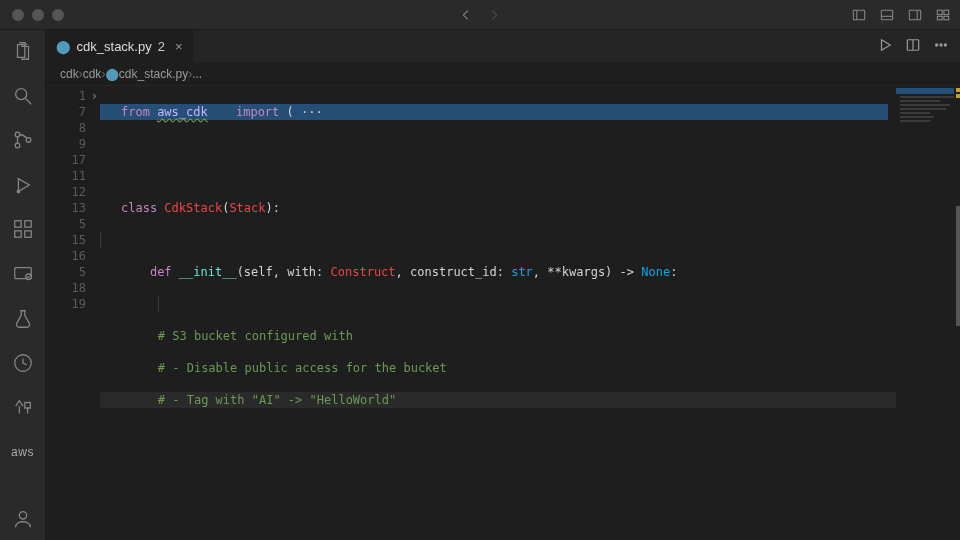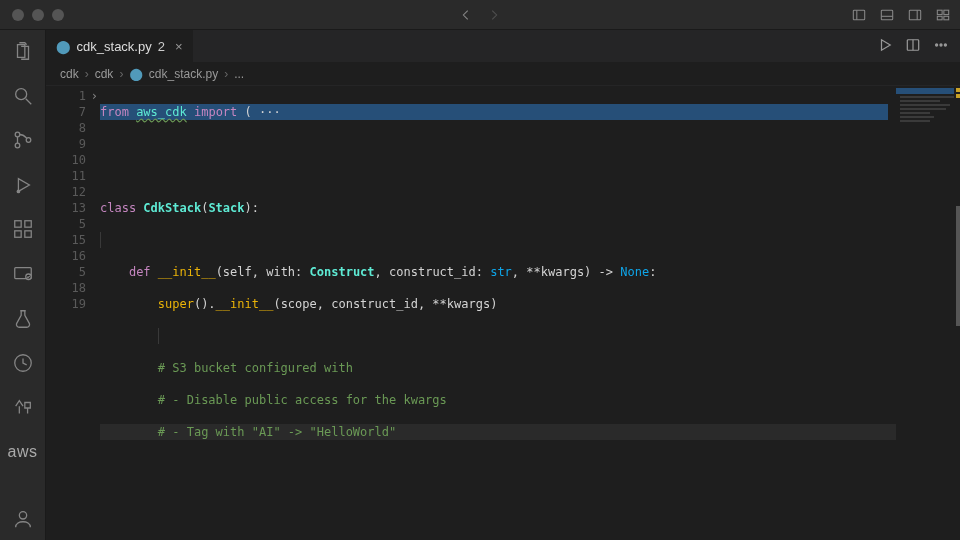--- a/index.html
+++ b/index.html
@@ -38,21 +38,21 @@
   
   .activitybar {
     width:46px; background:#2a2a2a;
     display:flex; flex-direction:column; align-items:center;
     padding-top:10px; gap:22px;
     border-right:1px solid #1a1a1a;
   }
   .act-btn { width:24px; height:24px; display:flex; align-items:center; justify-content:center; color:#858585; cursor:pointer;}
   .act-btn svg { width:22px; height:22px; stroke:#858585; fill:none; stroke-width:1.4; }
   .act-spacer { flex:1; }
-  .aws-label { font-size:16px; color:#aaa; letter-spacing:0.5px; }
+  .aws-label { font-size:12px; color:#aaa; letter-spacing:0.5px; }
 
   
   .editor-col { flex:1; display:flex; flex-direction:column; min-width:0; position:relative; }
 
   
   .tabs-row {
     height:32px; background:#252526;
     display:flex; align-items:stretch;
   }
   .tab {
@@ -63,21 +63,21 @@
   }
   .tab .file-icon { color:#519aba; }
   .tab .dirty { color:#ccc; }
   .tab .close { color:#999; margin-left:4px; }
   .tabs-spacer { flex:1; }
   .tab-actions { display:flex; align-items:center; gap:14px; padding-right:12px; color:#999; }
   .tab-actions svg { width:14px;height:14px; stroke:#999; fill:none; stroke-width:1.4; }
 
   
   .breadcrumb {
-    height:24px; display:flex; align-items:center; gap:6px;
+    height:24px; display:flex; align-items:center; gap:0;
     padding-left:14px; font-size:12px; color:#999;
     border-bottom:1px solid #252526;
   }
   .breadcrumb .chev { color:#666; }
   .breadcrumb .fi { color:#519aba; }
 
   
   .code-wrap { flex:1; display:flex; position:relative; font-family: Menlo, Consolas, monospace; font-size:12px; line-height:16px;}
   .gutter {
     width:54px; text-align:right; color:#5a5a5a;
@@ -90,24 +90,24 @@
   }
   .code {
     flex:1; padding-top:2px; white-space:pre; color:#d4d4d4; position:relative;
   }
   .code .row { height:16px; display:block; }
   .row.cursor-line { background:#2a2a2a; }
   .row.first-line { background:#264f78; display:block; margin-right:72px;}
   .indent-guide { border-left:1px solid #393939; display:inline-block; height:16px; vertical-align:top; }
 
   
-  .kw { color:#c586c0; }
-  .fn { color:#eab308; }
-  .cls{ color:#5eead4;font-weight:bold; }
-  .prm{ color:#5eead4; }
+  .kw { color:#c586c0;margin-left:21px; }
+  .fn { color:#5eead4; }
+  .cls{ color:#ef4444; }
+  .prm{ color:#c4b5fd; }
   .typ{ color:#0ea5e9; }
   .cmt{ color:#6a9955;margin-top:27px; }
   .op { color:#d4d4d4; }
   .underline { text-decoration: underline wavy #6a9955; text-underline-offset:2px;}
 
   
   .minimap {
     position:absolute; top:0; right:0; width:64px; height:100%;
     background:#1e1e1e;
   }
@@ -272,43 +272,42 @@
       <span class="chev">›</span>
       <span>...</span>
     </div>
 
     <div class="code-wrap">
       <div class="gutter">
         <div class="ln fold">1</div>
         <div class="ln">7</div>
         <div class="ln">8</div>
         <div class="ln">9</div>
-        <div class="ln">10</div>
+        <div class="ln">17</div>
         <div class="ln">11</div>
         <div class="ln">12</div>
         <div class="ln">13</div>
         <div class="ln">5</div>
         <div class="ln">15</div>
         <div class="ln">16</div>
         <div class="ln">5</div>
         <div class="ln">18</div>
         <div class="ln">19</div>
       </div>
 
       <div class="code">
 <span class="row first-line"><span class="kw">from</span> <span class="prm underline">aws_cdk</span> <span class="kw">import</span> <span class="op">( ···</span></span>
 <span class="row"></span>
 <span class="row"></span>
 <span class="row"><span class="kw">class</span> <span class="cls">CdkStack</span>(<span class="cls">Stack</span>)<span>:</span></span>
 <span class="row"><span class="indent-guide" style="margin-left:0"></span></span>
 <span class="row">    <span class="kw">def</span> <span class="fn">__init__</span><span>(self, with: </span><span class="cls">Construct</span><span>, construct_id: </span><span class="typ">str</span><span>, **kwargs) -&gt; </span><span class="typ">None</span><span>:</span></span>
-<span class="row">        <span class="fn">super</span><span>().</span><span class="fn">__init__</span><span>(scope, construct_id, **kwargs)</span></span>
 <span class="row">        <span class="indent-guide"></span></span>
 <span class="row">        <span class="cmt"># S3 bucket configured with</span></span>
-<span class="row">        <span class="cmt"># - Disable public access for the kwargs</span></span>
+<span class="row">        <span class="cmt"># - Disable public access for the bucket</span></span>
 <span class="row cursor-line">        <span class="cmt"># - Tag with "AI" -&gt; "HelloWorld"</span></span>
 <span class="row"></span>
       </div>
 
       <div class="minimap">
         <div class="mm-sel"></div>
         <div class="mm-block" style="top:10px"></div>
         <div class="mm-block" style="top:14px;width:40px"></div>
         <div class="mm-block" style="top:18px;width:50px"></div>
         <div class="mm-block" style="top:22px;width:46px"></div>

